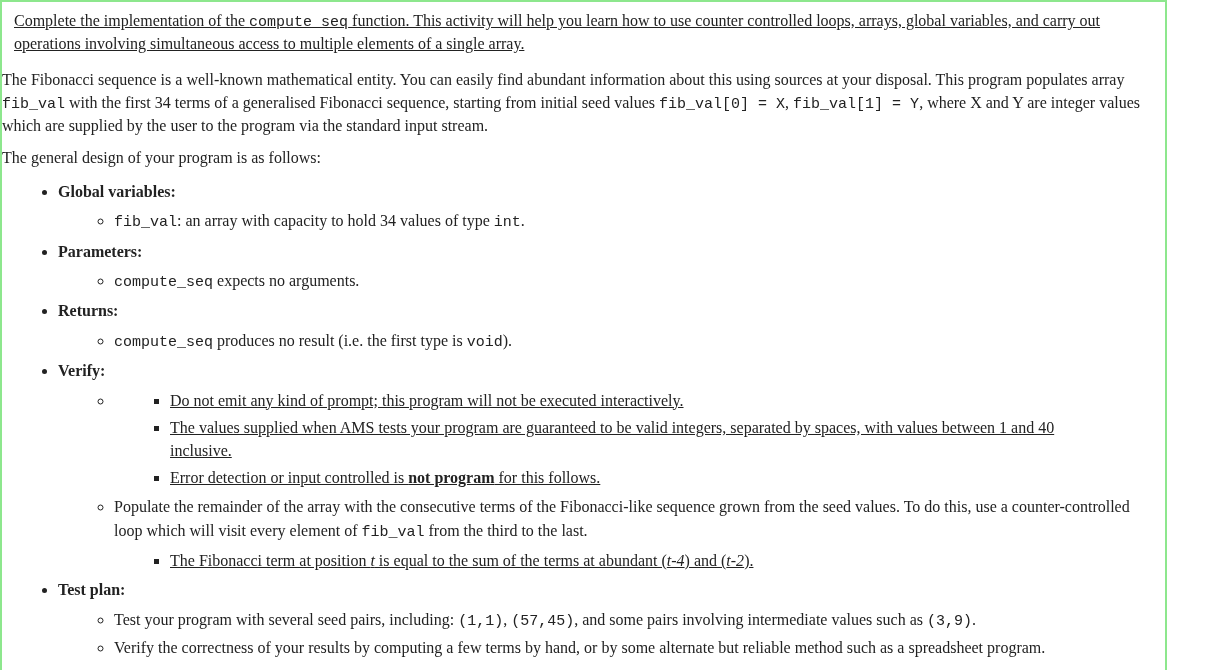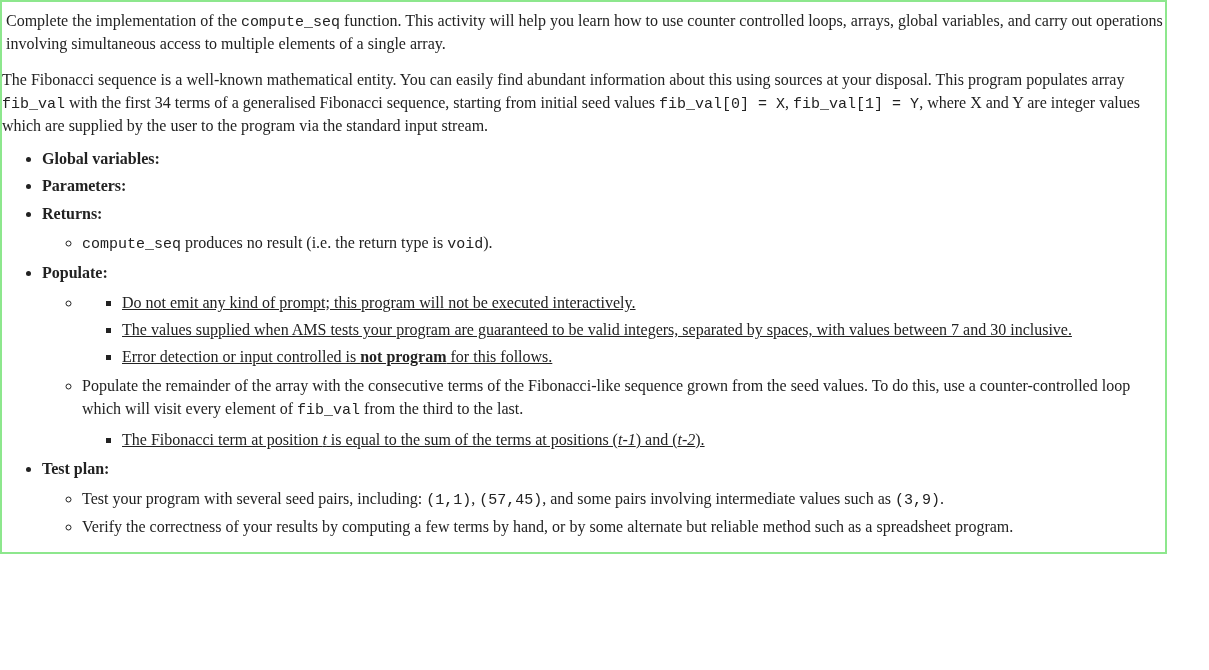--- a/index.html
+++ b/index.html
@@ -18,41 +18,42 @@
       margin: 0;
     }
     .content {
       padding: 0 0 8px 0;
     }
     p {
       margin: 10px 0;
       line-height: 1.4;
     }
     p.intro {
-      margin: 8px 0 14px 4px;
+      margin: 8px 0 14px 12px;
+      text-decoration: underline;
     }
     code, .mono {
       font-family: Consolas, "Courier New", monospace;
       font-size: 15px;
     }
     ul {
       margin: 6px 0;
       padding-left: 40px;
     }
     ul ul {
       list-style-type: circle;
       padding-left: 40px;
     }
     ul ul ul {
       list-style-type: square;
       padding-left: 40px;
       text-decoration: underline;
     }
     li {
-      margin: 4px 0;
+      margin: 4px 16px;
       line-height: 1.45;
     }
     b, strong {
       font-weight: bold;
     }
     i, em {
       font-style: italic;
     }
   </style>
 </head>
@@ -62,57 +63,68 @@
   <div class="content">
 
     <p class="intro">
       <span>Complete the implementation of the </span><code>compute_seq</code><span> function. This activity will help you learn how to use counter controlled loops, arrays, global variables, and carry out operations involving simultaneous access to multiple elements of a single array.</span>
     </p>
 
     <p>
       <span>The Fibonacci sequence is a well-known mathematical entity. You can easily find abundant information about this using sources at your disposal. This program populates array </span><code>fib_val</code><span> with the first 34 terms of a generalised Fibonacci sequence, starting from initial seed values </span><code>fib_val[0] = X</code><span>, </span><code>fib_val[1] = Y</code><span>, where X and Y are integer values which are supplied by the user to the program via the standard input stream.</span>
     </p>
 
+    <p>The general design of your program is as follows:</p>
 
     <ul>
 
       <li>
         <b>Global variables:</b>
+        <ul>
+          <li>
+            <code>fib_val</code><span>: an array with capacity to hold 34 values of type </span><code>int</code><span>.</span>
+          </li>
+        </ul>
       </li>
 
       <li>
         <b>Parameters:</b>
+        <ul>
+          <li>
+            <code>compute_seq</code><span> expects no arguments.</span>
+          </li>
+        </ul>
       </li>
 
       <li>
         <b>Returns:</b>
         <ul>
           <li>
-            <code>compute_seq</code><span> produces no result (i.e. the return type is </span><code>void</code><span>).</span>
+            <code>compute_seq</code><span> produces no result (i.e. the first type is </span><code>void</code><span>).</span>
           </li>
         </ul>
       </li>
 
       <li>
-        <b>Populate:</b>
+        <b>Verify:</b>
         <ul>
           <li>
             <ul>
               <li>Do not emit any kind of prompt; this program will not be executed interactively.</li>
-              <li>The values supplied when AMS tests your program are guaranteed to be valid integers, separated by spaces, with values between 7 and 30 inclusive.</li>
+              <li>The values supplied when AMS tests your program are guaranteed to be valid integers, separated by spaces, with values between 1 and 40 inclusive.</li>
               <li>
                 <span>Error detection or input controlled is </span><b>not program</b><span> for this follows.</span>
               </li>
             </ul>
           </li>
           <li>
             <span>Populate the remainder of the array with the consecutive terms of the Fibonacci-like sequence grown from the seed values. To do this, use a counter-controlled loop which will visit every element of </span><code>fib_val</code><span> from the third to the last.</span>
             <ul>
               <li>
-                <span>The Fibonacci term at position </span><i>t</i><span> is equal to the sum of the terms at positions (</span><i>t-1</i><span>) and (</span><i>t-2</i><span>).</span>
+                <span>The Fibonacci term at position </span><i>t</i><span> is equal to the sum of the terms at abundant (</span><i>t-4</i><span>) and (</span><i>t-2</i><span>).</span>
               </li>
             </ul>
           </li>
         </ul>
       </li>
 
       <li>
         <b>Test plan:</b>
         <ul>
           <li>

